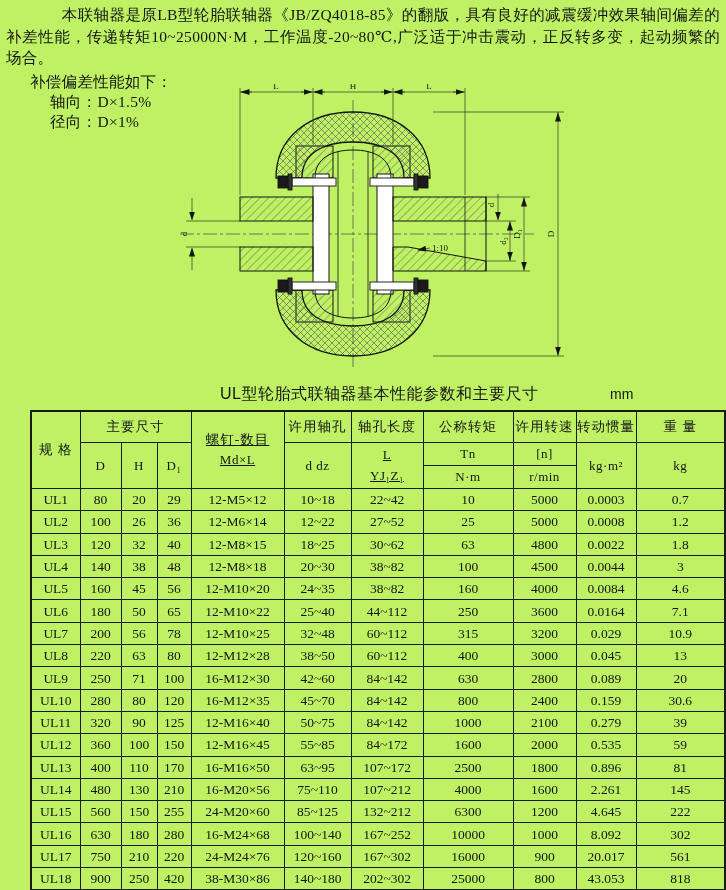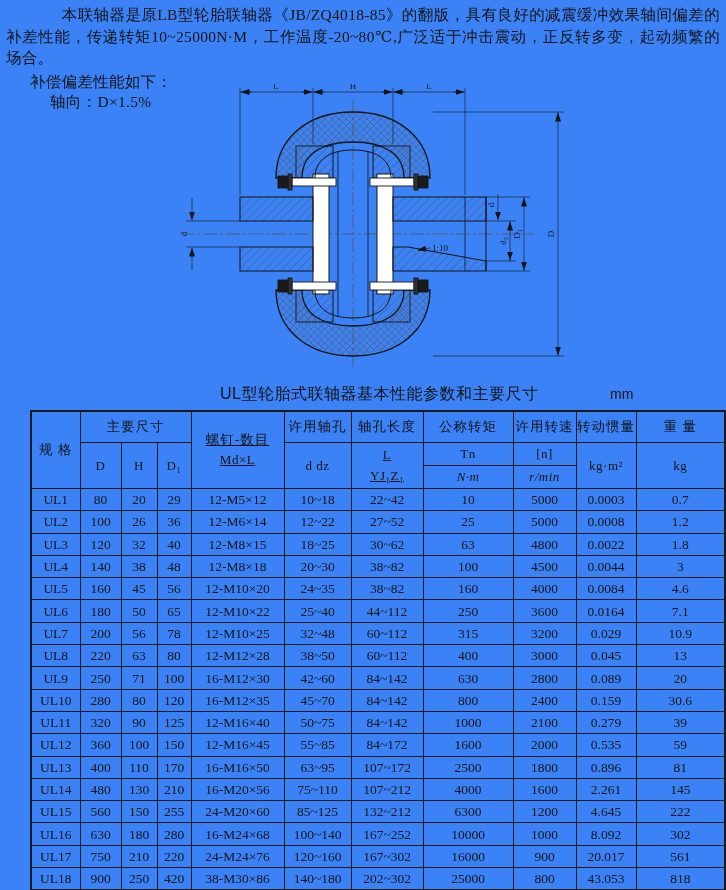--- a/index.html
+++ b/index.html
@@ -1,18 +1,18 @@
 <!DOCTYPE html>
 <html><head>
 <meta charset="utf-8">
 <style>
   html,body { margin:0; padding:0; background:#f2f2f2; }
   .page {
     position:relative; width:726px; height:890px; margin:0 auto;
-    background:#3b82f6; color:#141414; overflow:hidden;
+    background:#bef264; color:#141414; overflow:hidden;
     font-family:"Liberation Serif","DejaVu Serif",serif;
   }
   
   .intro { position:absolute; left:6px; top:4px; width:714px; }
   .intro p {
     margin:0; text-indent:3.6em; text-align:justify;
     font-size:15.5px; line-height:21.5px; letter-spacing:0.3px;
   }
   .spec-line {
     margin-left:44px; font-size:15.5px; line-height:20px; letter-spacing:0.3px;
@@ -39,33 +39,34 @@
     border:2px solid #1a1a1a;
   }
   table.params th, table.params td {
     border:1px solid #1a1a1a; padding:0; font-weight:normal;
     white-space:nowrap; overflow:hidden;
   }
   thead th { font-size:13.5px; letter-spacing:1px; }
   thead .sym { letter-spacing:0.5px; font-size:13px; }
   thead tr.r1 th { height:30px; }
   thead tr.r2 th { height:22px; }
-  thead tr.r3 th { height:22px;font-style:italic; }
+  thead tr.r3 th { height:22px; }
   thead th .two-line div { line-height:1.6;text-decoration:underline; }
   tbody td { height:21.3px; line-height:21px; font-size:13.5px; }
 </style>
 </head>
 <body>
 
 <div class="page">
 
   <div class="intro">
     <p>本联轴器是原LB型轮胎联轴器《JB/ZQ4018-85》的翻版，具有良好的减震缓冲效果轴间偏差的补差性能，传递转矩10~25000N·M，工作温度-20~80℃,广泛适于冲击震动，正反转多变，起动频繁的场合。</p>
     <div class="spec-line first">补偿偏差性能如下：</div>
     <div class="spec-line">轴向：D×1.5%</div>
+    <div class="spec-line">径向：D×1%</div>
   </div>
 
   <div class="drawing">
     <svg width="432" height="300" viewBox="0 0 432 300">
       <defs>
         <marker id="arr" markerWidth="9" markerHeight="8" refX="8" refY="3" orient="auto" markerUnits="userSpaceOnUse">
           <path d="M0,0 L9,3 L0,6 Z" fill="#141414"></path>
         </marker>
         <pattern id="hatch" width="6" height="6" patternUnits="userSpaceOnUse" patternTransform="rotate(45)">
           <line x1="0" y1="0" x2="0" y2="6" stroke="#4a4a4a" stroke-width="0.8"></line>

